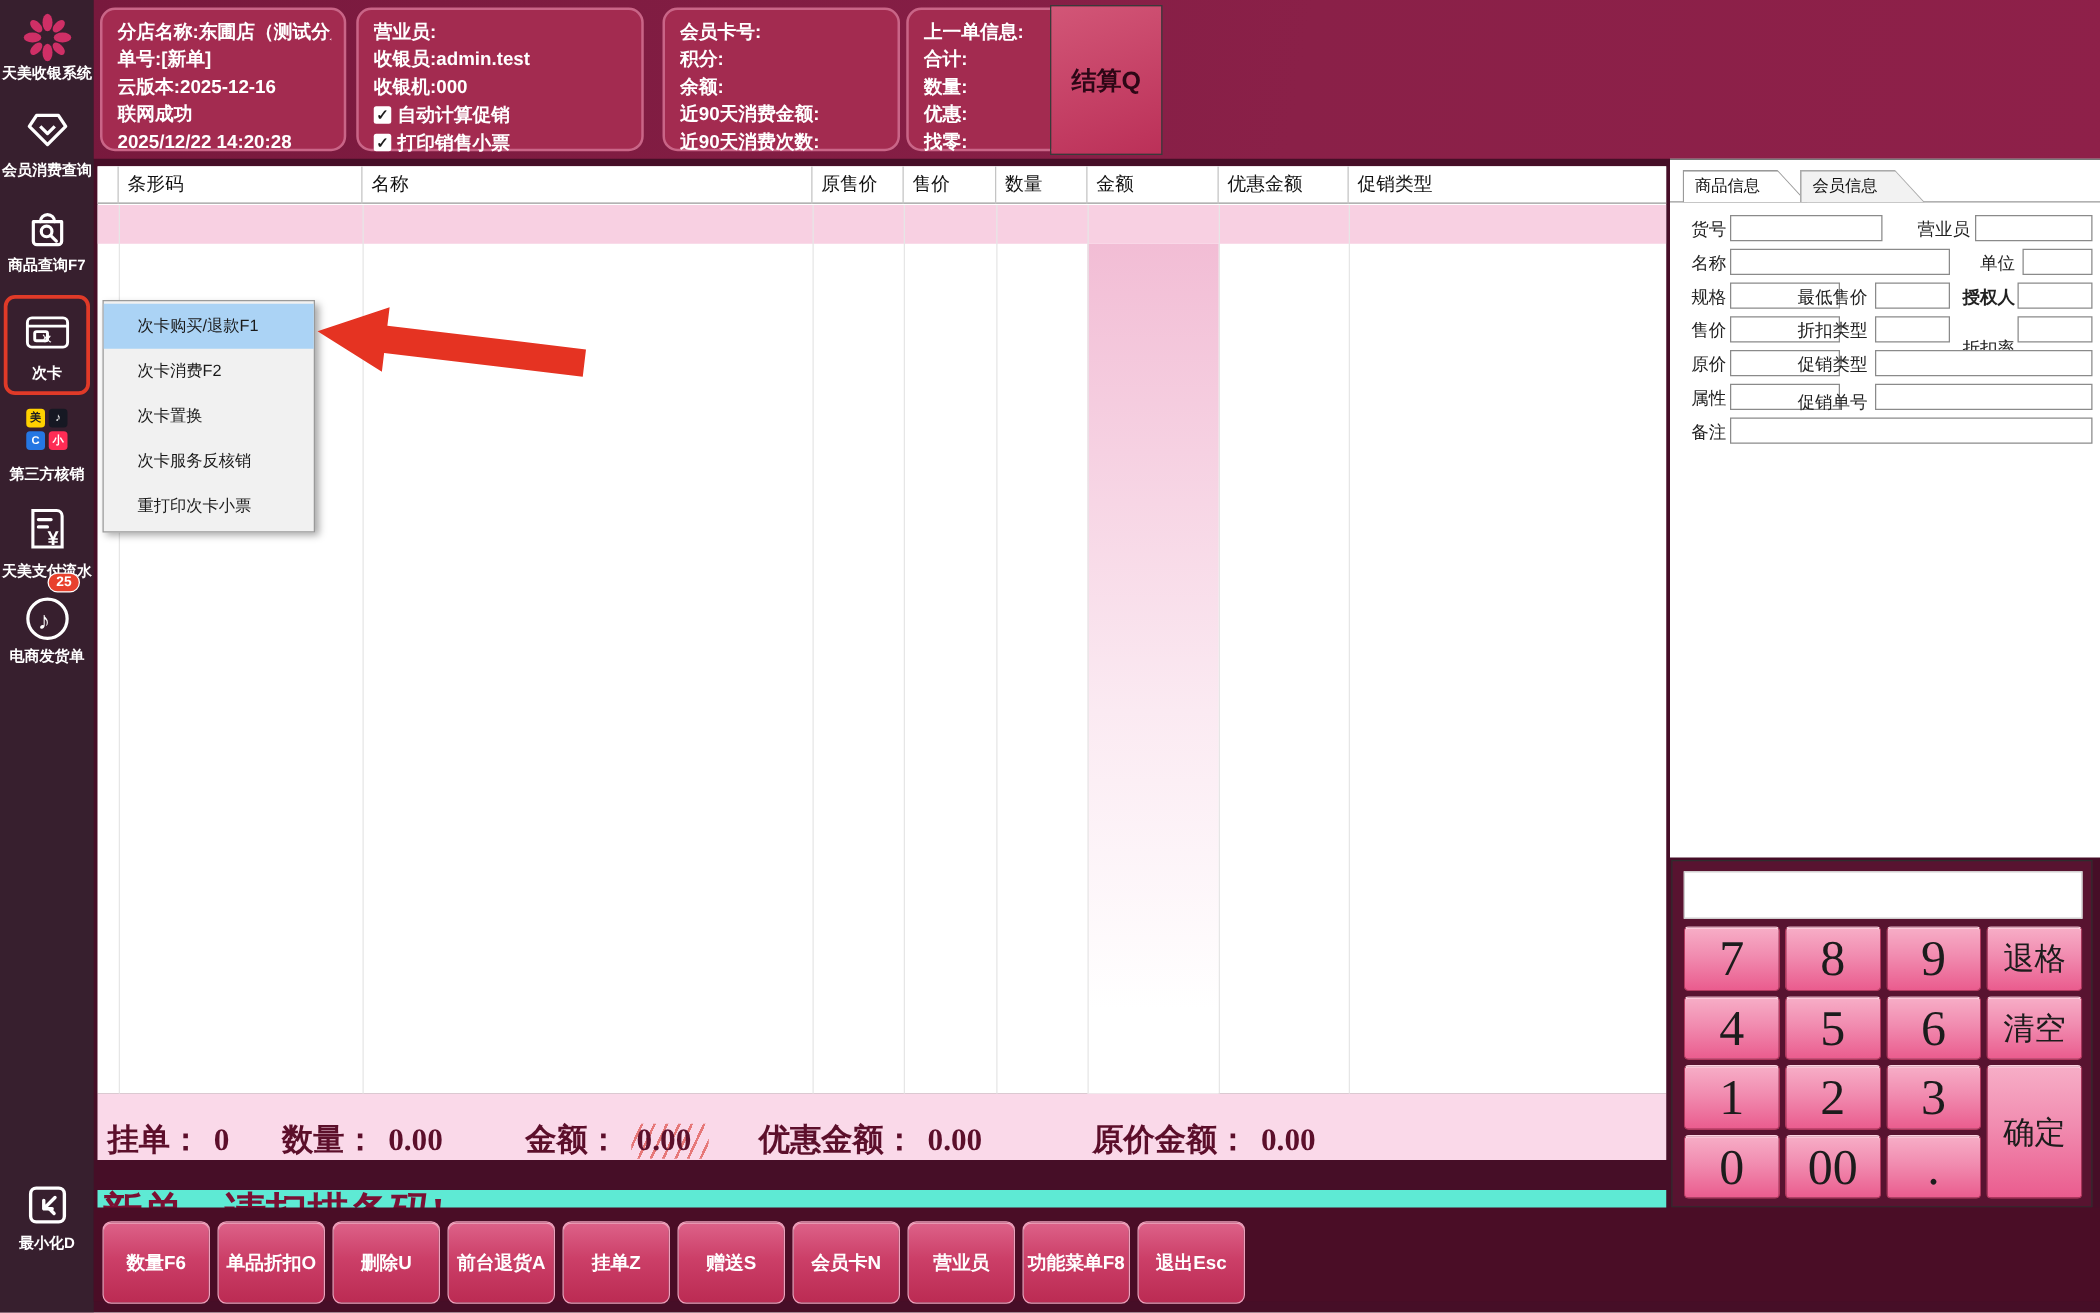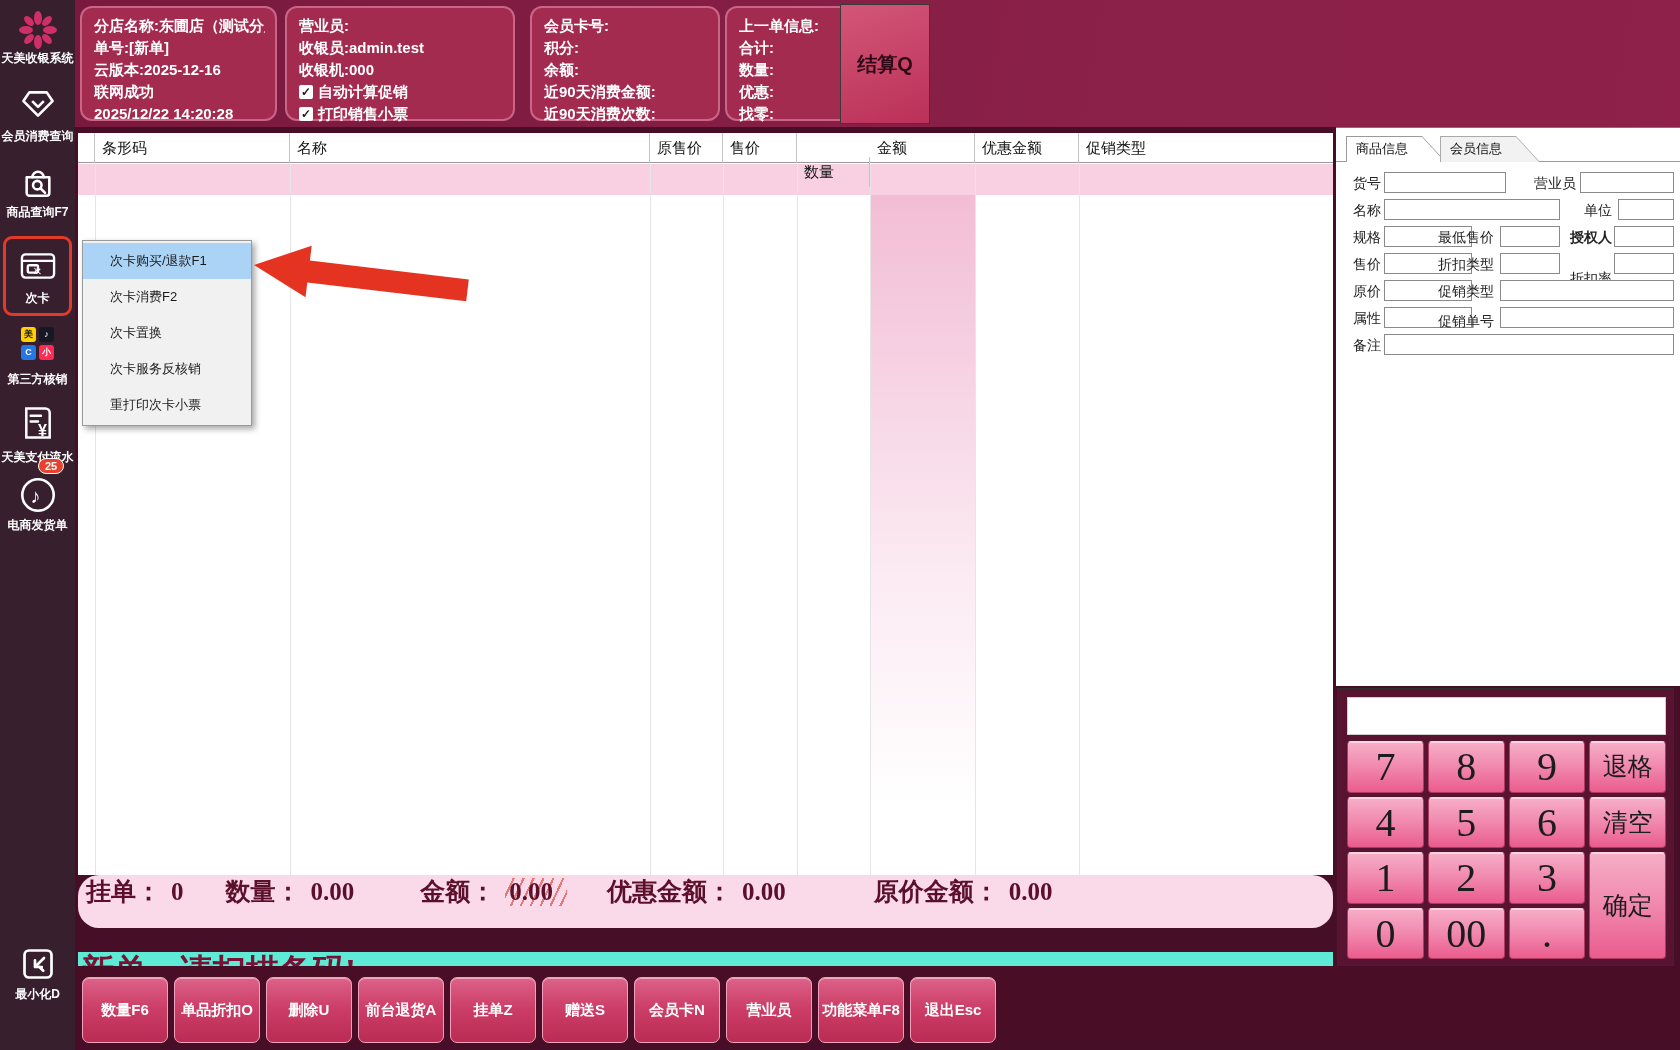--- a/index.html
+++ b/index.html
@@ -53,21 +53,21 @@
   
   #numpad { left:1337px; top:688px; width:337px; height:278px; background:#581330; border:1px solid #2d2d2d; }
   #numpad-input { position:absolute; left:9px; top:8px; width:319px; height:38px; border:1px solid #cfcfcf; background:#fff; font-size:22px; padding:0 6px; font-family:"Liberation Serif",serif; }
   #keys { position:absolute; left:9px; top:52px; width:319px; height:218px; display:grid; grid-template-columns:repeat(4,1fr); grid-template-rows:repeat(4,1fr); gap:4px; }
   .key { background:linear-gradient(180deg,#f7aec7 0%, #f18cb0 45%, #ea5c8e 100%); border:1px solid #b2395e; border-top-color:#fbd3e0; border-radius:4px; color:#1c1c1c; display:flex; align-items:center; justify-content:center; font-family:"Liberation Serif",serif; cursor:pointer; box-shadow:inset 0 1px 0 rgba(255,255,255,.5); }
   .key.big { font-size:40px; }
   .key.fn  { font-size:25px; }
   .key.ok  { grid-column:4; grid-row:3 / 5; }
 
   
-  #statusbar { left:78px; top:875px; width:1255px; height:53px; background:#fad9e9; display:flex; align-items:flex-start; font-family:"Liberation Serif",serif; font-weight:bold; color:#5c0f2b; font-size:25px;border-radius:21px; }
+  #statusbar { left:78px; top:875px; width:1255px; height:53px; background:#fad9e9; display:flex; align-items:flex-end; font-family:"Liberation Serif",serif; font-weight:bold; color:#5c0f2b; font-size:25px; }
   .st-item { display:flex; align-items:baseline; white-space:nowrap; }
   .st-val { margin-left:10px; position:relative; }
   .hatch { background:repeating-linear-gradient(115deg, transparent 0 7px, rgba(214,40,28,.55) 7px 9px); padding:0 14px 0 4px; }
   #msgbar { left:78px; top:952px; width:1255px; height:52px; background:#5eead4; color:#7a1033; font-family:"Liberation Serif",serif; font-weight:bold; font-size:33px; line-height:38px; padding-left:3px; white-space:nowrap; overflow:hidden; }
 
   
   #bottombar { left:75px; top:966px; width:1605px; height:75px; background:#4a0d26; }
   .bbtn { position:absolute; top:11px; width:86px; height:66px; background:linear-gradient(180deg,#dd6289 0%, #cc3f68 45%, #bb2b53 100%); border:1px solid #eea2bd; border-radius:7px; color:#fff; font-size:15px; font-weight:bold; display:flex; align-items:center; justify-content:center; cursor:pointer; white-space:nowrap; box-shadow:inset 0 1px 0 rgba(255,255,255,.45); }
 
   svg { display:block; }
@@ -199,21 +199,21 @@
 </div>
 
 <div id="table" class="abs">
   <div id="amount-band"></div>
   <div id="thead">
     <div class="th" style="width:17px;padding-left:0;"></div>
     <div class="th" style="width:195px;">条形码</div>
     <div class="th" style="width:360px;">名称</div>
     <div class="th" style="width:73px;">原售价</div>
     <div class="th" style="width:74px;">售价</div>
-    <div class="th" style="width:73px;margin-top:24px;">数量</div>
+    <div class="th" style="width:73px;">数量</div>
     <div class="th" style="width:105px;">金额</div>
     <div class="th" style="width:104px;">优惠金额</div>
     <div class="th" style="width:254px;border-right:none;">促销类型</div>
   </div>
   <div id="pinkrow"></div>
   <div class="vline" style="left:17px;"></div>
   <div class="vline" style="left:212px;"></div>
   <div class="vline" style="left:572px;"></div>
   <div class="vline" style="left:645px;"></div>
   <div class="vline" style="left:719px;"></div>

